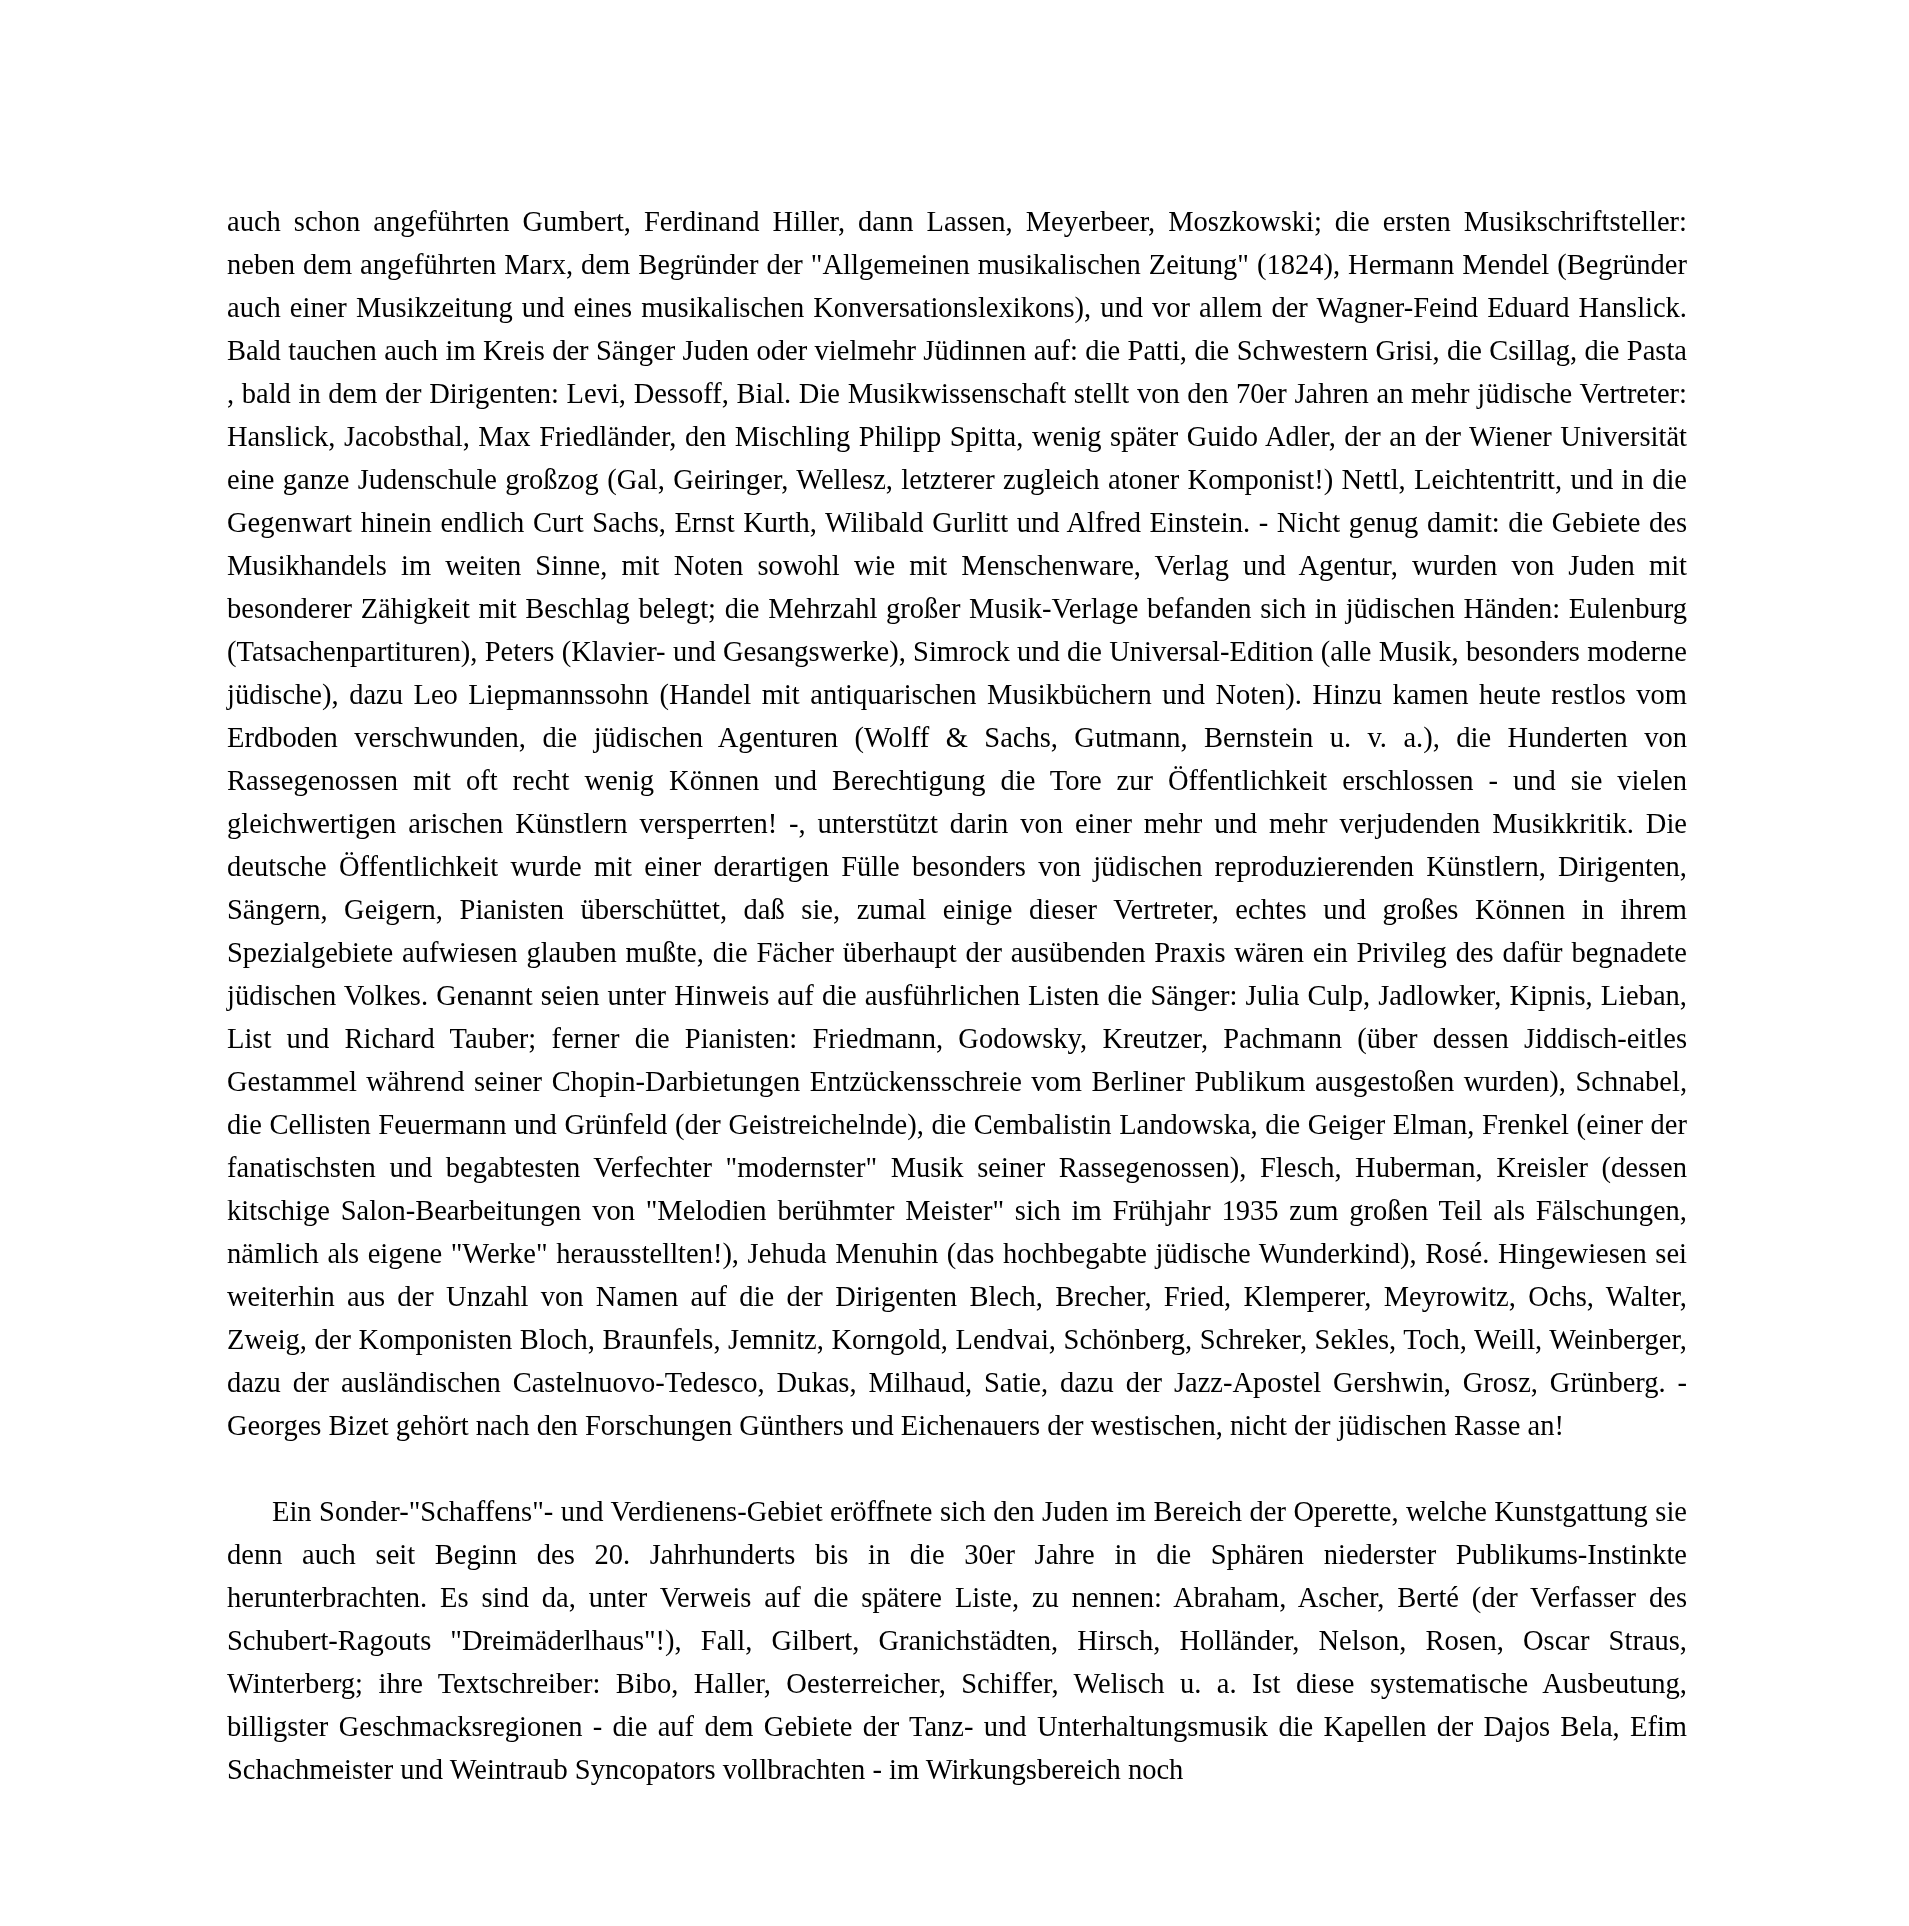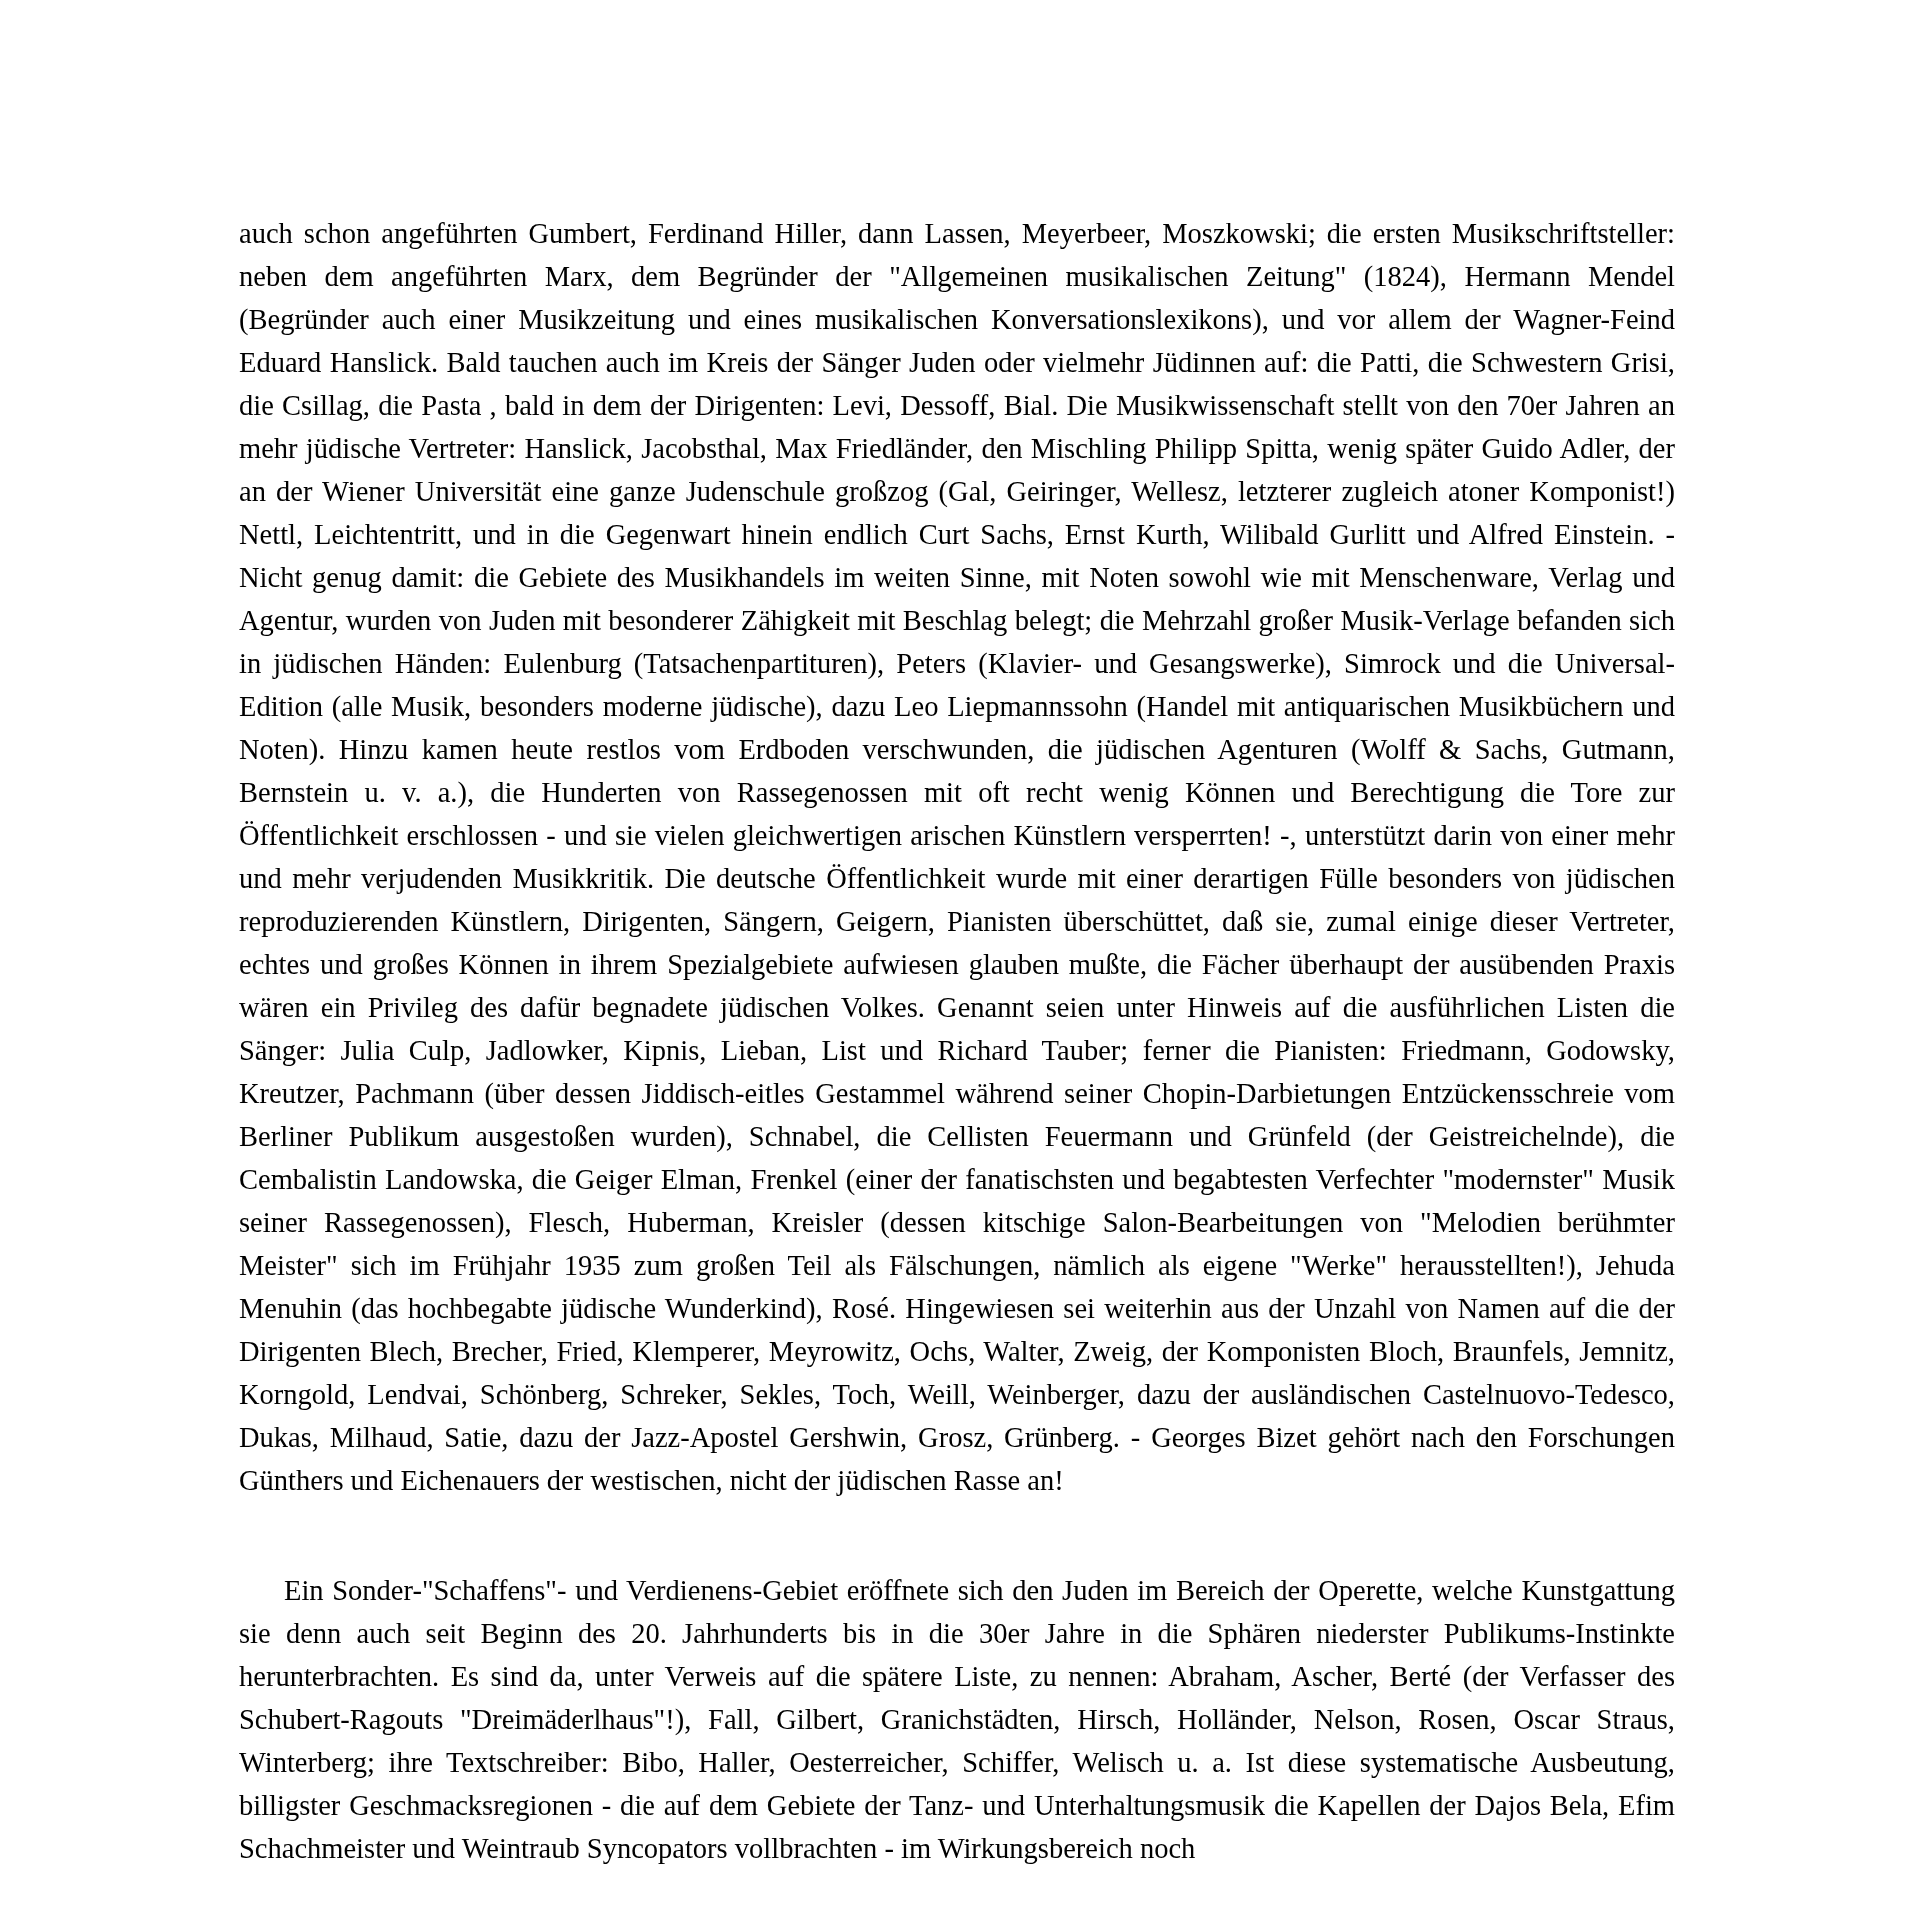--- a/index.html
+++ b/index.html
@@ -21,21 +21,21 @@
     top: 200px;
     width: 1460px;
   }
   .para {
     font-family: "Liberation Serif", "DejaVu Serif", serif;
     font-size: 28.5px;
     line-height: 43px;
     color: #000000;
     text-align: justify;
     text-justify: inter-word;
-    margin: 12px;
+    margin: 0;
     padding: 0;
     -webkit-hyphens: none;
     hyphens: none;
     word-spacing: 0px;
   }
   .para.continuation {
     text-indent: 0;
   }
   .para.indented {
     text-indent: 45px;

